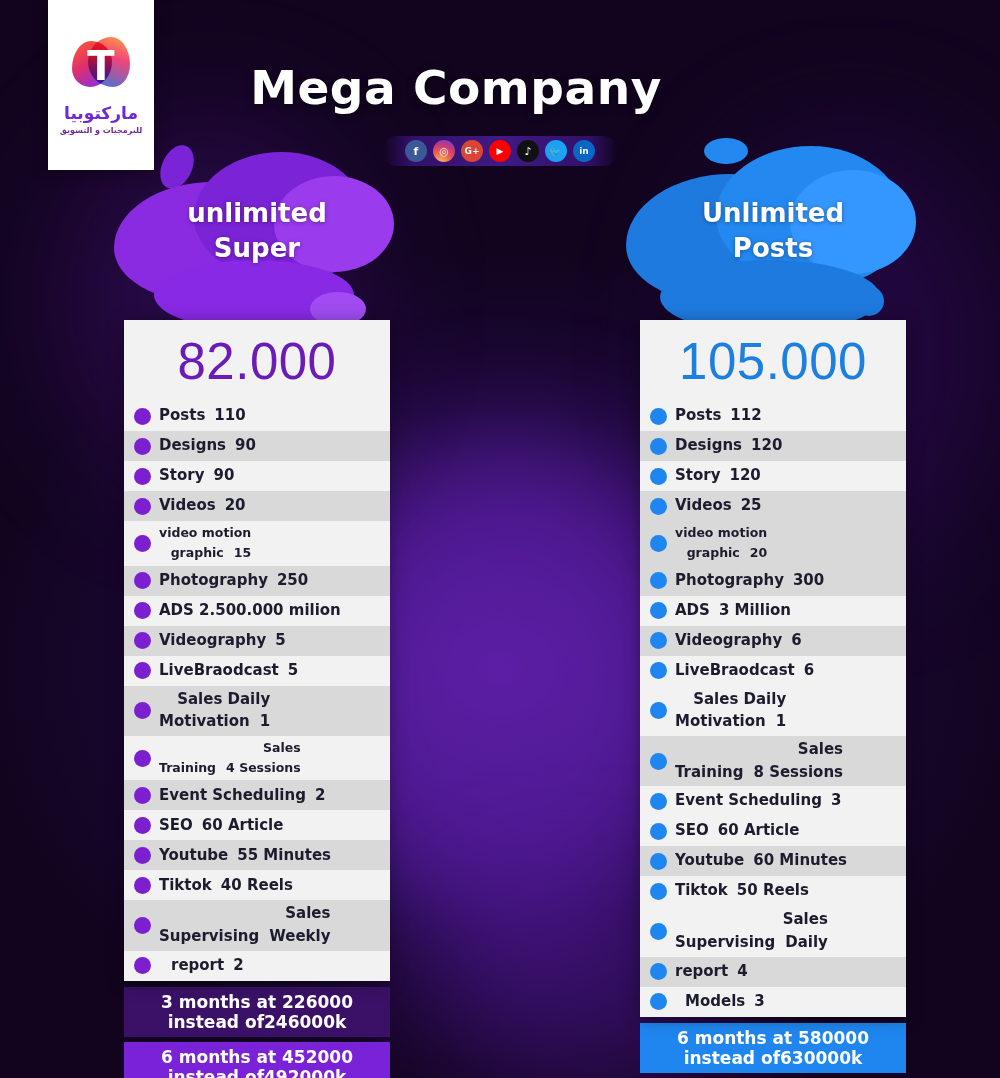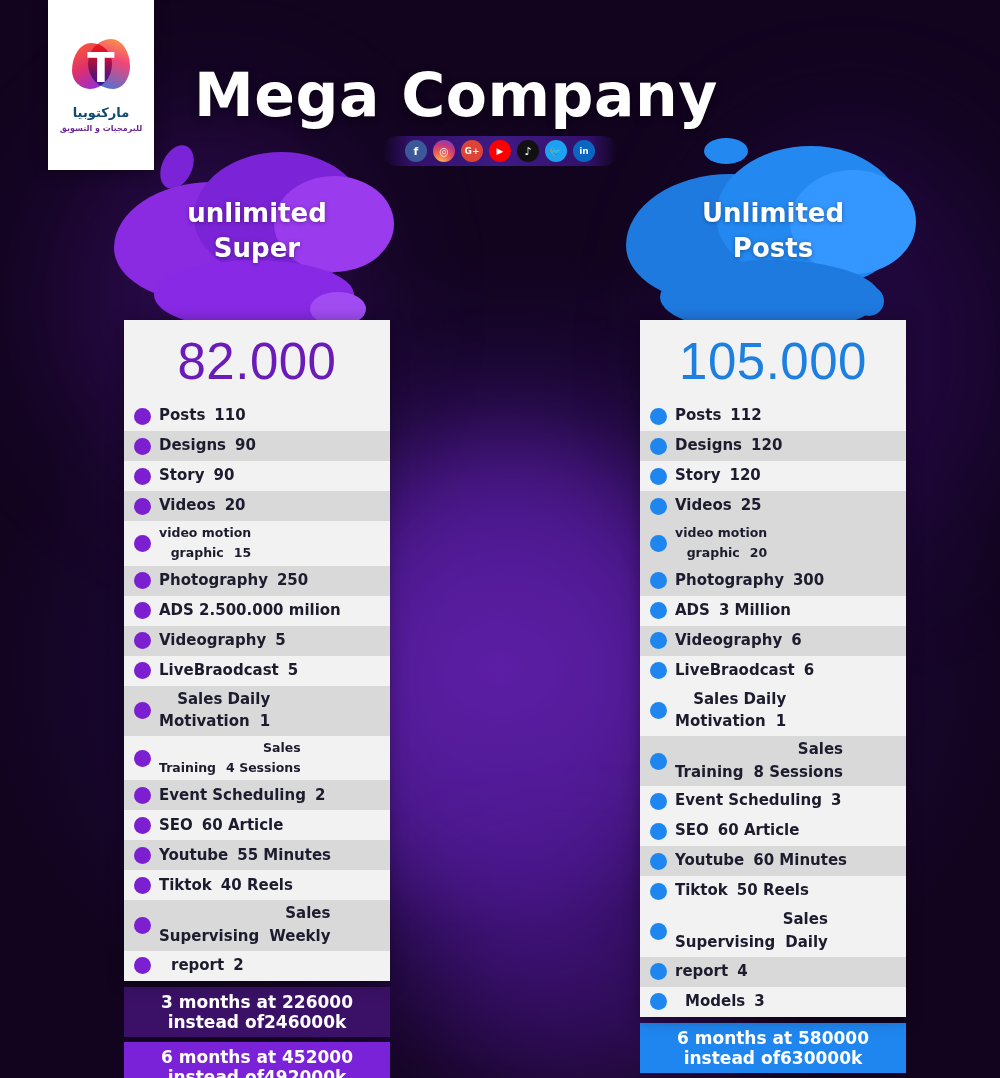--- a/index.html
+++ b/index.html
@@ -47,30 +47,30 @@
     background: linear-gradient(200deg, #ff9a2e 0%, #f0356c 40%, #1f6fe0 100%);
     border-radius: 55% 45% 40% 60% / 50% 55% 45% 50%;
     mix-blend-mode: multiply; opacity: .92;
   }
   .logo-mark .t-glyph {
     position: absolute; left: 0; top: 0; width: 62px; height: 62px;
     display: flex; align-items: center; justify-content: center;
     font-family: "DejaVu Sans", sans-serif; font-weight: 700; font-size: 40px; color: #fff;
   }
   .logo-ar {
-    font-family: "DejaVu Sans", sans-serif; color: #0c4a6e; font-weight: 700;
-    font-size: 13px; line-height: 1.2; text-align: center;
+    font-family: "DejaVu Sans", sans-serif; color: #6d28d9; font-weight: 700;
+    font-size: 17px; line-height: 1.2; text-align: center;
   }
   .logo-ar-sub { font-size: 8px; color: #6a2a95; margin-top: 3px; }
 
   
   .title {
     position: absolute; left: 0; top: 60px; width: 912px; text-align: center;
     font-family: "DejaVu Sans", sans-serif;
-    font-weight: 700; font-size: 60px; color: #ffffff; letter-spacing: .5px;
+    font-weight: 700; font-size: 47px; color: #ffffff; letter-spacing: .5px;
     text-shadow: 0 2px 8px rgba(0,0,0,.45);
   }
   .social-bar {
     position: absolute; left: 50%; transform: translateX(-50%); top: 136px;
     display: flex; align-items: center; gap: 6px;
     background: linear-gradient(90deg, rgba(40,10,90,.0) 0%, rgba(60,20,130,.75) 12%, rgba(70,30,150,.85) 50%, rgba(60,20,130,.75) 88%, rgba(40,10,90,0) 100%);
     padding: 4px 22px; border-radius: 14px;
   }
   .social {
     width: 22px; height: 22px; border-radius: 50%;

